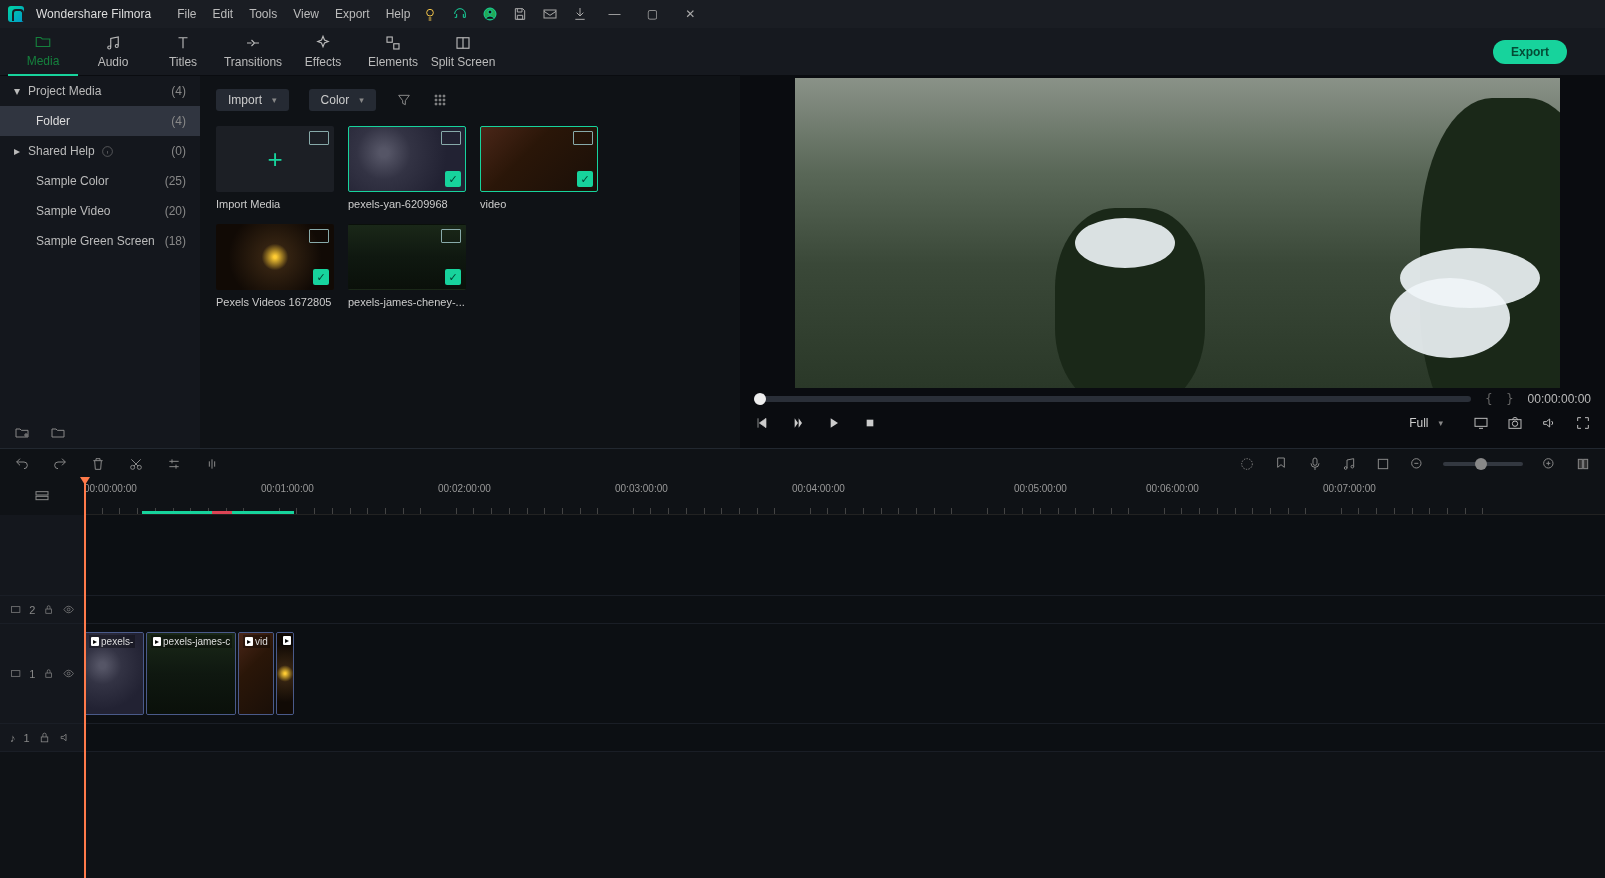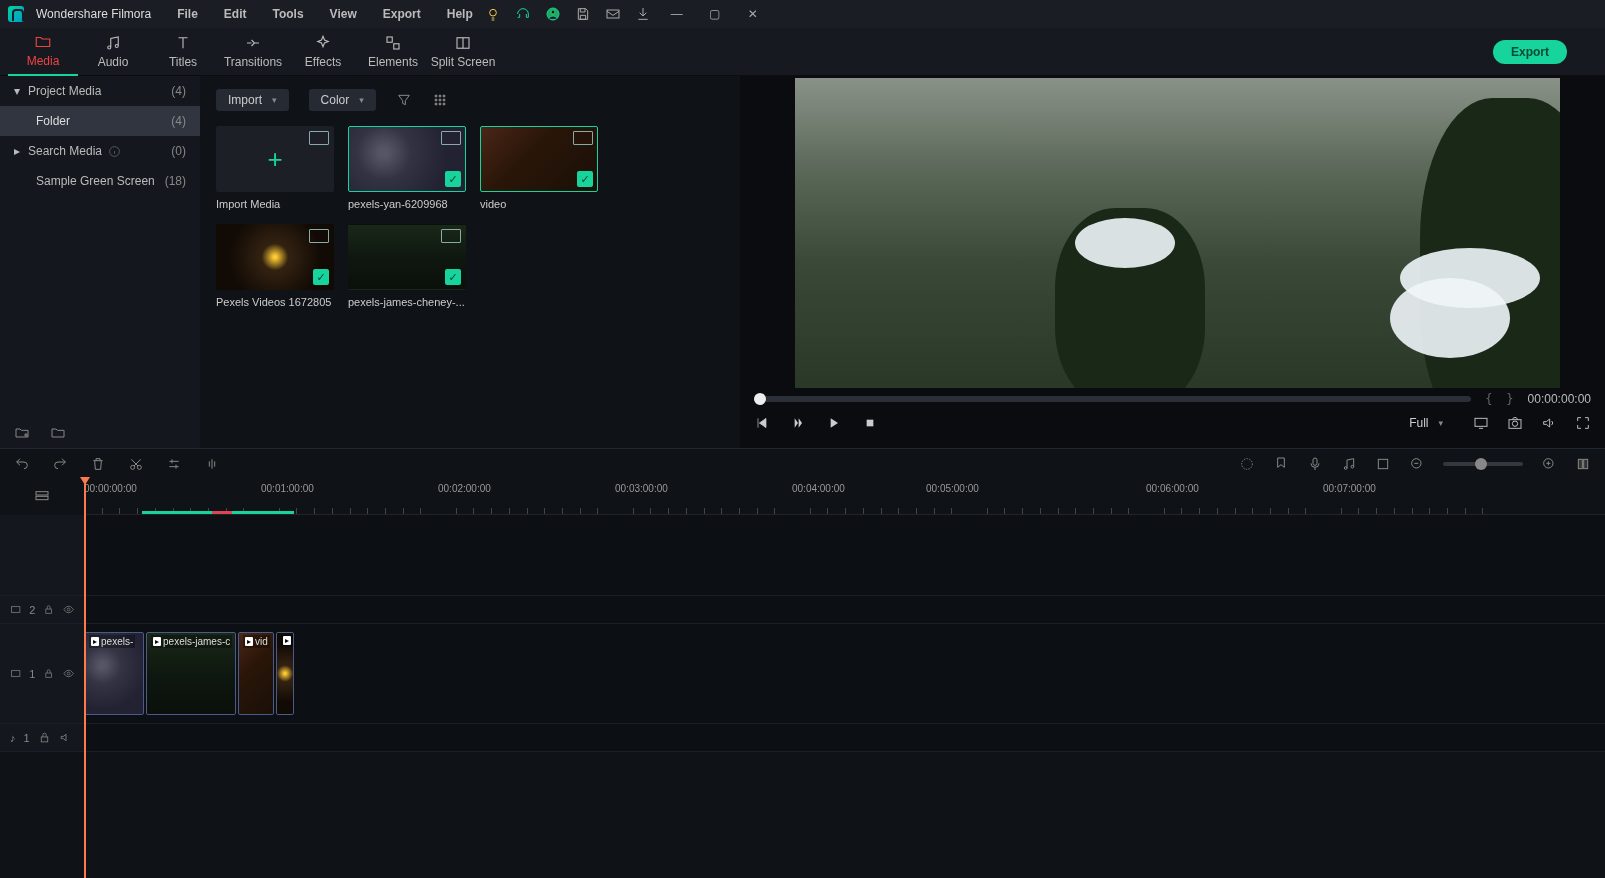--- a/index.html
+++ b/index.html
@@ -1,29 +1,29 @@
 <!DOCTYPE html>
 <html><head>
 <meta charset="utf-8">
 <style>
 * { margin: 0; padding: 0; box-sizing: border-box; font-family: -apple-system, "Segoe UI", sans-serif; }
 body { background: #000; color: #ccc; font-size: 12px; width: 1605px; height: 878px; overflow: hidden; display: flex; flex-direction: column; }
 .titlebar { height: 28px; background: #1a1d23; display: flex; align-items: center; padding: 0 8px; gap: 12px; }
 .logo { width: 16px; height: 16px; background: linear-gradient(135deg, #00d4a0, #0099cc); border-radius: 3px; position: relative; }
 .logo::after { content: ""; position: absolute; left: 4px; top: 3px; width: 8px; height: 10px; border: 2px solid #1a1d23; border-radius: 4px 4px 0 0; border-bottom: none; }
 .title-app { color: #ddd; font-size: 12px; }
-.menus { display: flex; gap: 26px; margin-left: 14px; font-weight: bold; }
+.menus { display: flex; gap: 16px; margin-left: 14px; }
 .menus span { color: #bbb; cursor: pointer; }
 .title-center { flex: 1; text-align: center; color: #bbb; }
 .title-right { display: flex; gap: 14px; align-items: center; }
 .title-right svg { width: 16px; height: 16px; stroke: #aaa; fill: none; stroke-width: 1.5; cursor: pointer; }
 .ctl { width: 24px; text-align: center; color: #aaa; cursor: pointer; }
 .tabbar { height: 48px; background: #16191f; display: flex; align-items: center; padding: 0 8px; border-bottom: 1px solid #0a0c10; }
 .tab { width: 70px; height: 48px; display: flex; flex-direction: column; align-items: center; justify-content: center; gap: 3px; color: #bbb; cursor: pointer; }
-.tab.active { color: #ef4444; border-bottom: 2px solid #17d39c; }
+.tab.active { color: #15803d; border-bottom: 2px solid #17d39c; }
 .tab svg { width: 18px; height: 18px; stroke: currentColor; fill: none; stroke-width: 1.5; }
 .export-btn { margin-left: auto; margin-right: 30px; background: #17d39c; color: #0a3; color:#063; font-weight:600; padding: 5px 18px; border-radius: 14px; cursor: pointer; }
 .export-btn{color:#044b35;}
 .workspace { height: 372px; display: flex; background: #0f1216; }
 .sidebar { width: 200px; background: #14171d; display: flex; flex-direction: column; }
 .side-item { height: 30px; display: flex; align-items: center; padding: 0 14px; color: #bbb; cursor: pointer; gap: 6px; }
 .side-item.sel { background: #303540; color: #ddd; gap: 36px; }
 .side-item .cnt { margin-left: auto; color: #888; }
 .side-item.indent { padding-left: 36px; }
 .side-item .chev { width: 8px; }
@@ -194,26 +194,34 @@
       <span class="chev">▾</span>
       <span>Project Media</span>
       <span class="cnt">(4)</span>
     </div>
     <div class="side-item indent sel">
       <span>Folder</span>
       <span class="cnt">(4)</span>
     </div>
     <div class="side-item">
       <span class="chev">▸</span>
-      <span>Search Media</span>
+      <span>Shared Help</span>
       <svg width="13" height="13" viewBox="0 0 24 24" style="stroke:#888;fill:none">
           <circle cx="12" cy="12" r="9"></circle>
           <path d="M12 8v.01M12 11v5"></path>
         </svg>
       <span class="cnt">(0)</span>
+    </div>
+    <div class="side-item indent">
+      <span>Sample Color</span>
+      <span class="cnt">(25)</span>
+    </div>
+    <div class="side-item indent">
+      <span>Sample Video</span>
+      <span class="cnt">(20)</span>
     </div>
     <div class="side-item indent">
       <span>Sample Green Screen</span>
       <span class="cnt">(18)</span>
     </div>
     <div class="sidebar-foot">
       <svg viewBox="0 0 24 24">
           <path d="M3 6h6l2 2h10v10H3z M18 12v6m-3-3h6"></path>
         </svg>
       <svg viewBox="0 0 24 24">
@@ -446,21 +454,21 @@
         <div class="tick" style="left: 708px;">00:04:00:00</div>
         <div class="minor" style="left: 725.7px;"></div>
         <div class="minor" style="left: 743.4px;"></div>
         <div class="minor" style="left: 761.1px;"></div>
         <div class="minor" style="left: 778.8px;"></div>
         <div class="minor" style="left: 796.5px;"></div>
         <div class="minor" style="left: 814.2px;"></div>
         <div class="minor" style="left: 831.9px;"></div>
         <div class="minor" style="left: 849.6px;"></div>
         <div class="minor" style="left: 867.3px;"></div>
-        <div class="tick" style="left: 842px;">00:05:00:00</div>
+        <div class="tick" style="left: 930px;">00:05:00:00</div>
         <div class="minor" style="left: 902.7px;"></div>
         <div class="minor" style="left: 920.4px;"></div>
         <div class="minor" style="left: 938.1px;"></div>
         <div class="minor" style="left: 955.8px;"></div>
         <div class="minor" style="left: 973.5px;"></div>
         <div class="minor" style="left: 991.2px;"></div>
         <div class="minor" style="left: 1008.9px;"></div>
         <div class="minor" style="left: 1026.6px;"></div>
         <div class="minor" style="left: 1044.3px;"></div>
         <div class="tick" style="left: 1062px;">00:06:00:00</div>

